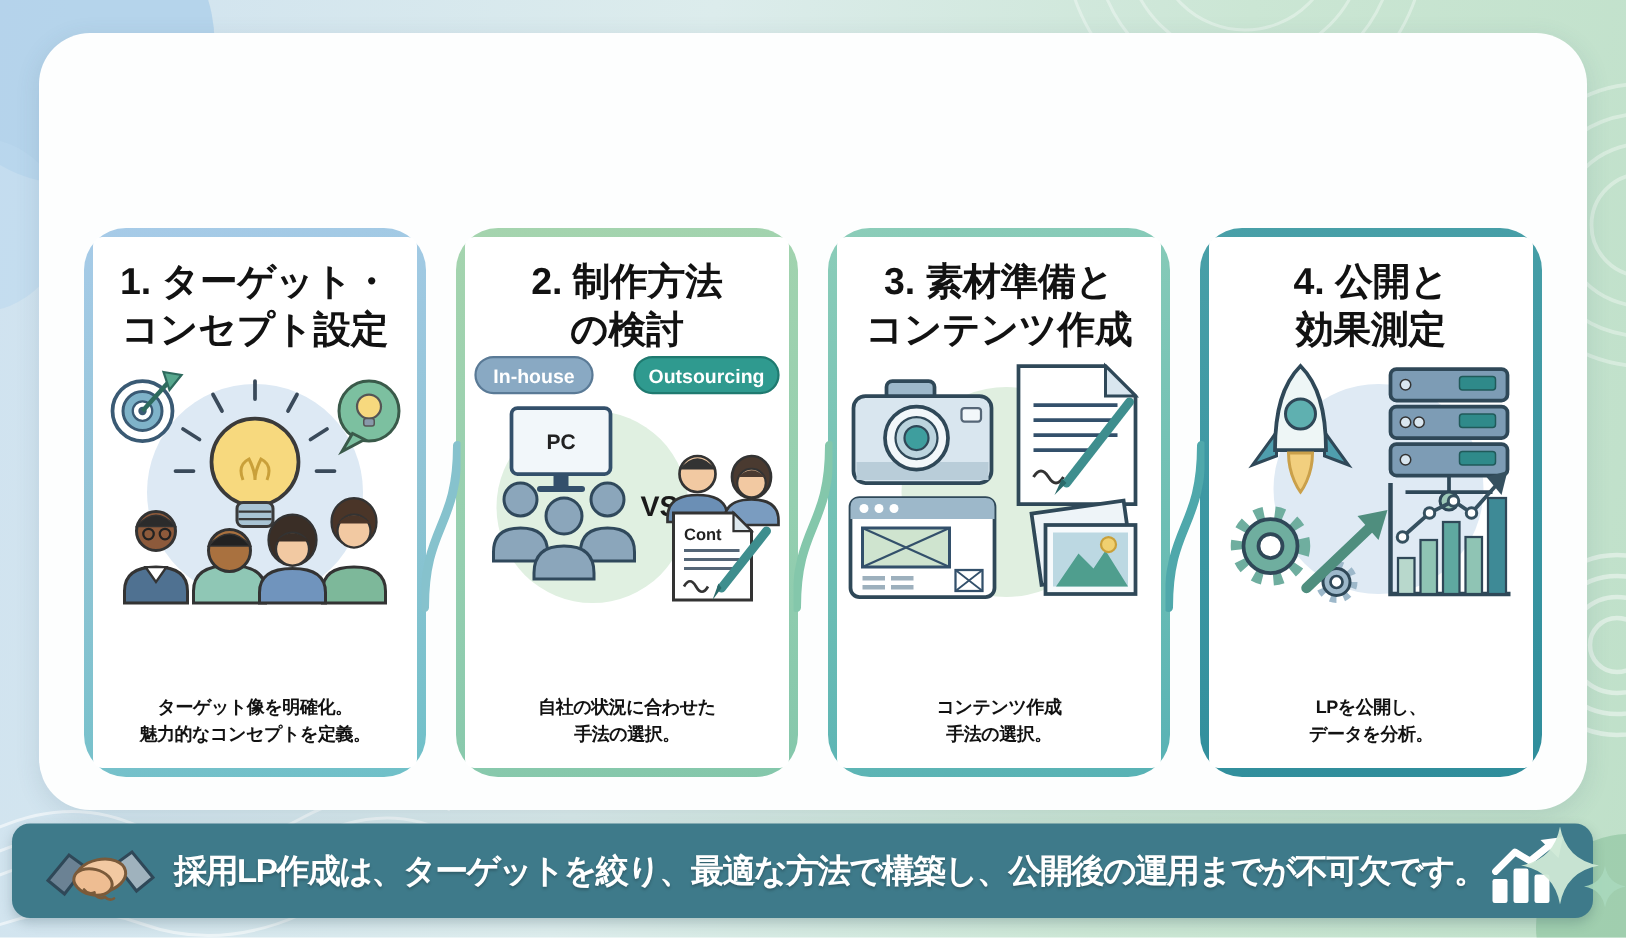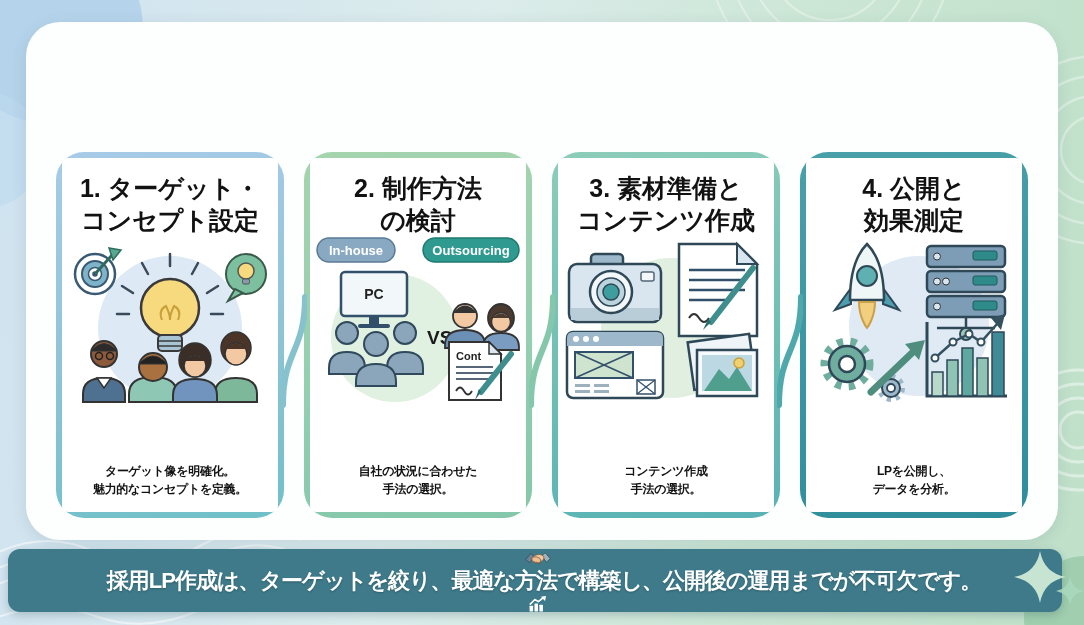--- a/index.html
+++ b/index.html
@@ -41,21 +41,20 @@
   .card-desc {
     margin-bottom:14px; text-align:center; font-size:12px; font-weight:700;
     line-height:1.45; color:#121212; letter-spacing:-0.3px; white-space:nowrap;
   }
   .connector { position:absolute; z-index:2; }
   .banner {
     position:absolute; left:8px; top:549px; width:1054px; height:63px;
     background:#3e7a8a; border-radius:12px; z-index:2;
     display:flex; align-items:center; padding:0 16px 0 22px;
     box-shadow:0 3px 8px rgba(40,70,85,.25);
-    flex-direction:column;
   }
   .banner-text {
     flex:1; color:#ffffff; font-size:22px; font-weight:700;
     letter-spacing:-1px; margin-left:12px; white-space:nowrap;
     text-shadow:0 1px 2px rgba(0,0,0,.25);
   }
   .sparkle { position:absolute; z-index:3; }
 </style>
 </head>
 <body>

